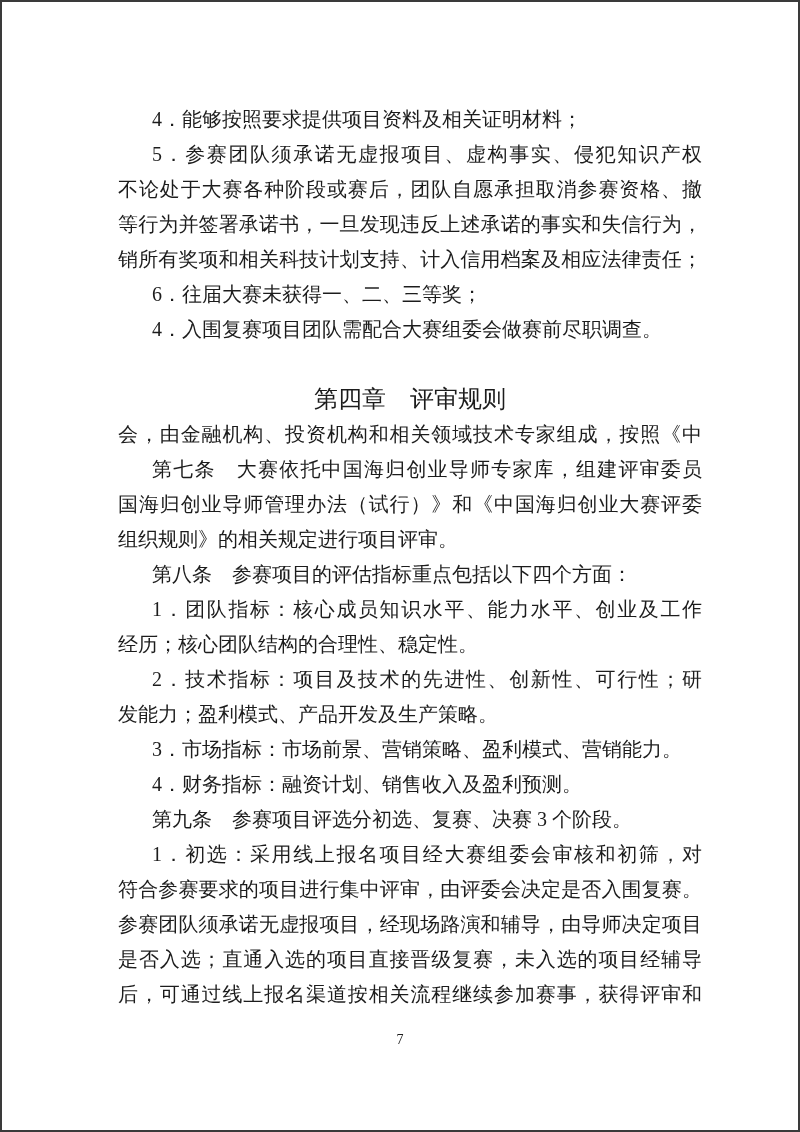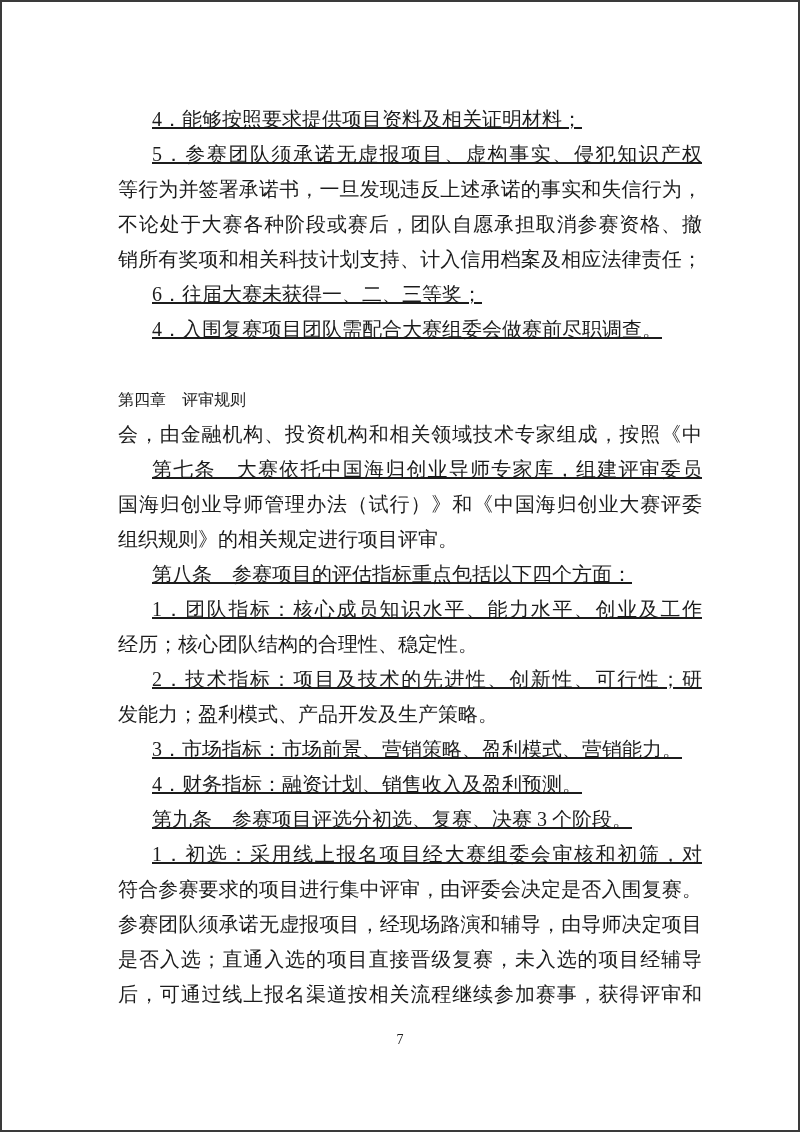--- a/index.html
+++ b/index.html
@@ -28,48 +28,48 @@
     top:100px;
     width:584px;
   }
   .line{
     height:35px;
     line-height:35px;
     font-size:20px;
     letter-spacing:0;
   }
   .p,.c,.heading{white-space:nowrap;}
-  .p,.pj{text-indent:34px;text-decoration:underline;}
+  .p,.pj{text-indent:34px;}
   .pj,.cj{
     text-align:justify;
     text-align-last:justify;
   }
   .heading{
-    text-align:left;
-    font-size:16px;
+    text-align:center;
+    font-size:24px;
   }
   .blank{height:35px;}
   .page-number{
     position:absolute;
     left:0;top:1028px;
     width:100%;
     text-align:center;
     font-size:14px;
     line-height:20px;
   }
 </style>
 </head>
 <body>
 
 <div class="page">
   <div class="text-block">
       <div class="line p">4．能够按照要求提供项目资料及相关证明材料；</div>
       <div class="line pj">5．参赛团队须承诺无虚报项目、虚构事实、侵犯知识产权</div>
+      <div class="line cj">不论处于大赛各种阶段或赛后，团队自愿承担取消参赛资格、撤</div>
       <div class="line cj">等行为并签署承诺书，一旦发现违反上述承诺的事实和失信行为，</div>
-      <div class="line cj">不论处于大赛各种阶段或赛后，团队自愿承担取消参赛资格、撤</div>
       <div class="line cj">销所有奖项和相关科技计划支持、计入信用档案及相应法律责任；</div>
       <div class="line p">6．往届大赛未获得一、二、三等奖；</div>
       <div class="line p">4．入围复赛项目团队需配合大赛组委会做赛前尽职调查。</div>
       <div class="line blank">&nbsp;</div>
       <div class="line heading">第四章　评审规则</div>
       <div class="line cj">会，由金融机构、投资机构和相关领域技术专家组成，按照《中</div>
       <div class="line pj">第七条　大赛依托中国海归创业导师专家库，组建评审委员</div>
       <div class="line cj">国海归创业导师管理办法（试行）》和《中国海归创业大赛评委</div>
       <div class="line c">组织规则》的相关规定进行项目评审。</div>
       <div class="line p">第八条　参赛项目的评估指标重点包括以下四个方面：</div>

